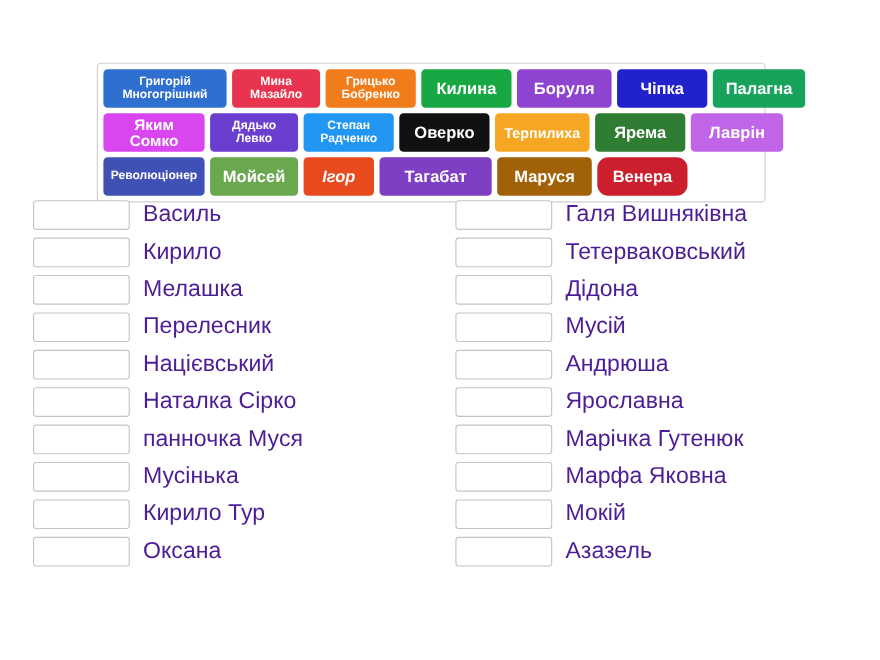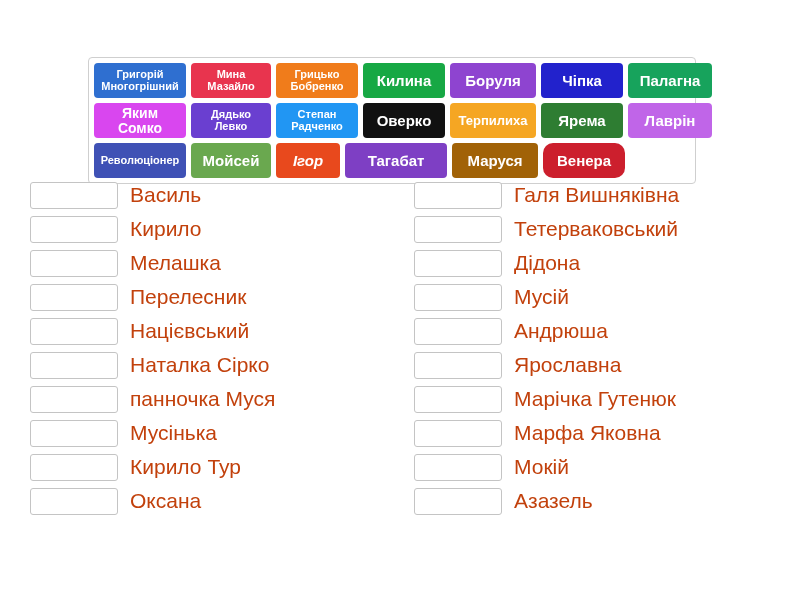--- a/index.html
+++ b/index.html
@@ -88,32 +88,32 @@
     border-radius: 3px;
     background: #ffffff;
     box-sizing: border-box;
     flex: 0 0 auto;
     cursor: pointer;
   }
 
   .item-label {
     margin-left: 12px;
     font-size: 21px;
-    color: #c2410c;
+    color: #4c1d95;
     white-space: nowrap;
   }
 </style>
 </head>
 <body>
 
 <div id="app">
 
   <div class="bank">
     <div class="bank-row" id="bank-row-0">
-        <div class="chip two-line" style="background: rgb(47, 111, 208); width: 92px;">Григорій
+        <div class="chip two-line" style="background: rgb(47, 111, 208); width: 112px;">Григорій
 Многогрішний</div>
         <div class="chip two-line" style="background: rgb(232, 52, 78); width: 80px;">Мина
 Мазайло</div>
         <div class="chip two-line" style="background: rgb(240, 124, 27); width: 82px;">Грицько
 Бобренко</div>
         <div class="chip one-line" style="background: rgb(23, 168, 68); width: 82px;">Килина</div>
         <div class="chip one-line" style="background: rgb(142, 68, 208); width: 86px;">Боруля</div>
         <div class="chip one-line" style="background: rgb(34, 34, 204); width: 82px;">Чіпка</div>
         <div class="chip one-line" style="background: rgb(23, 163, 92); width: 84px;">Палагна</div>
       </div>

